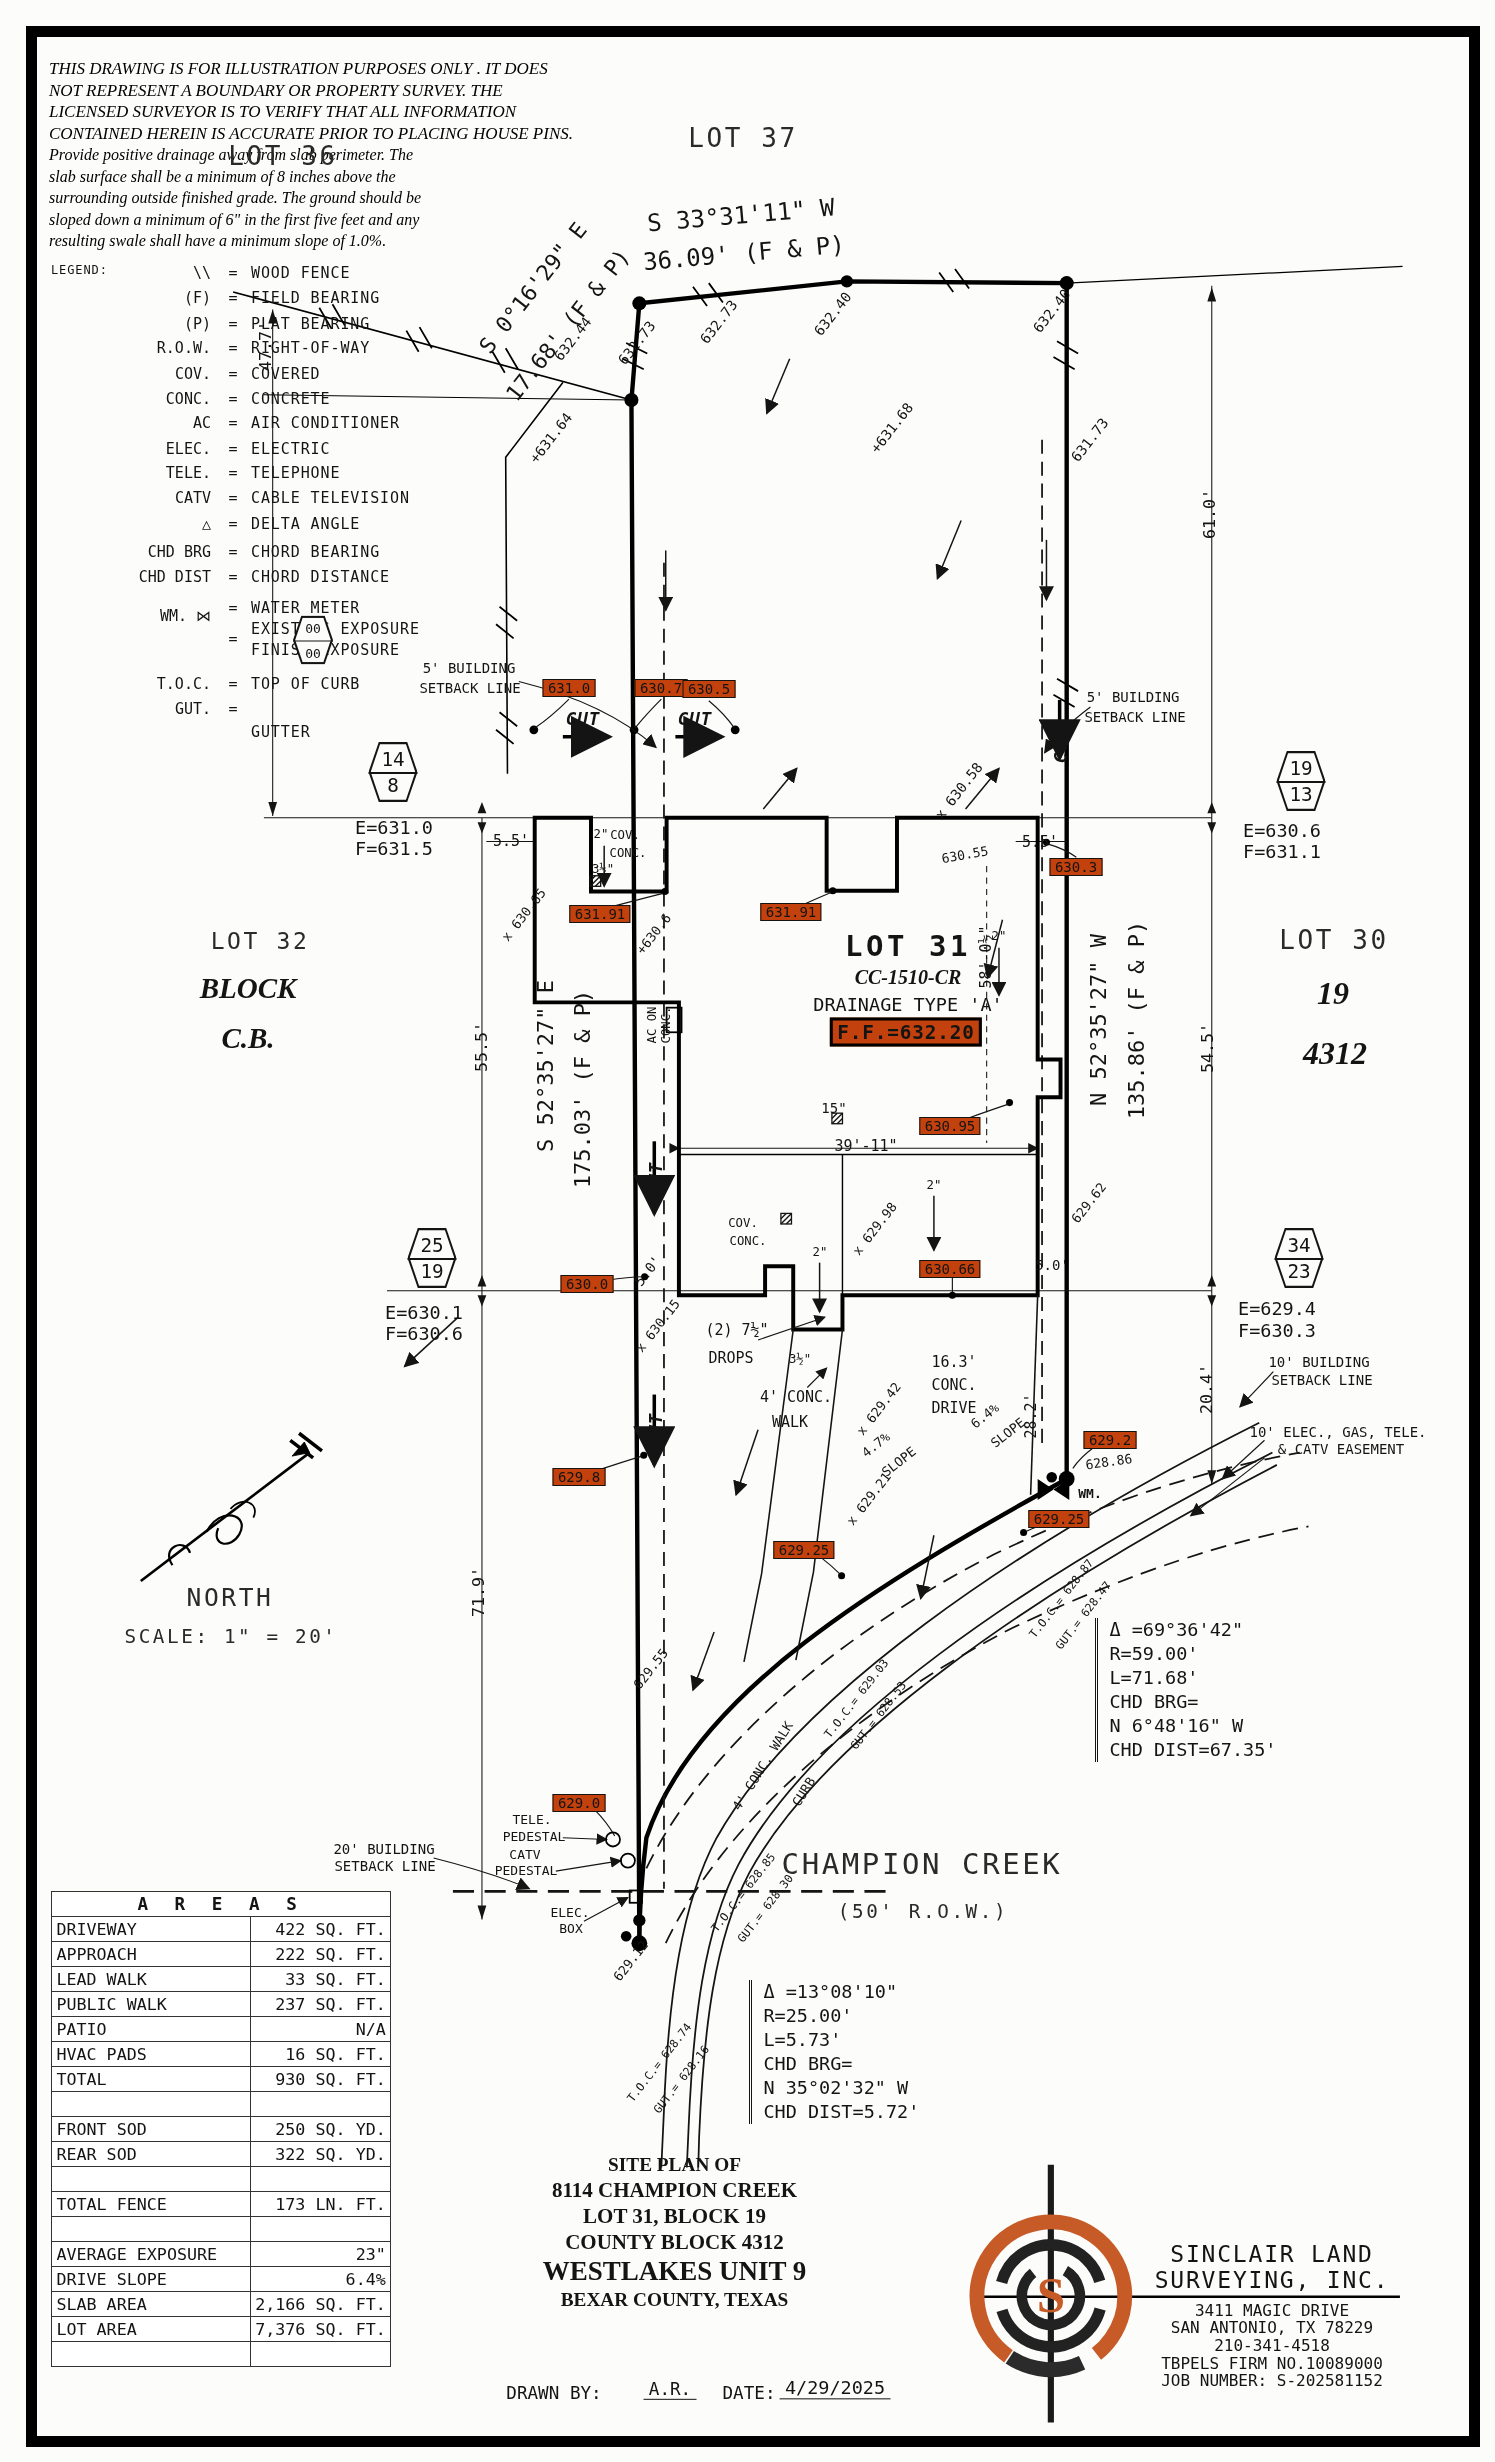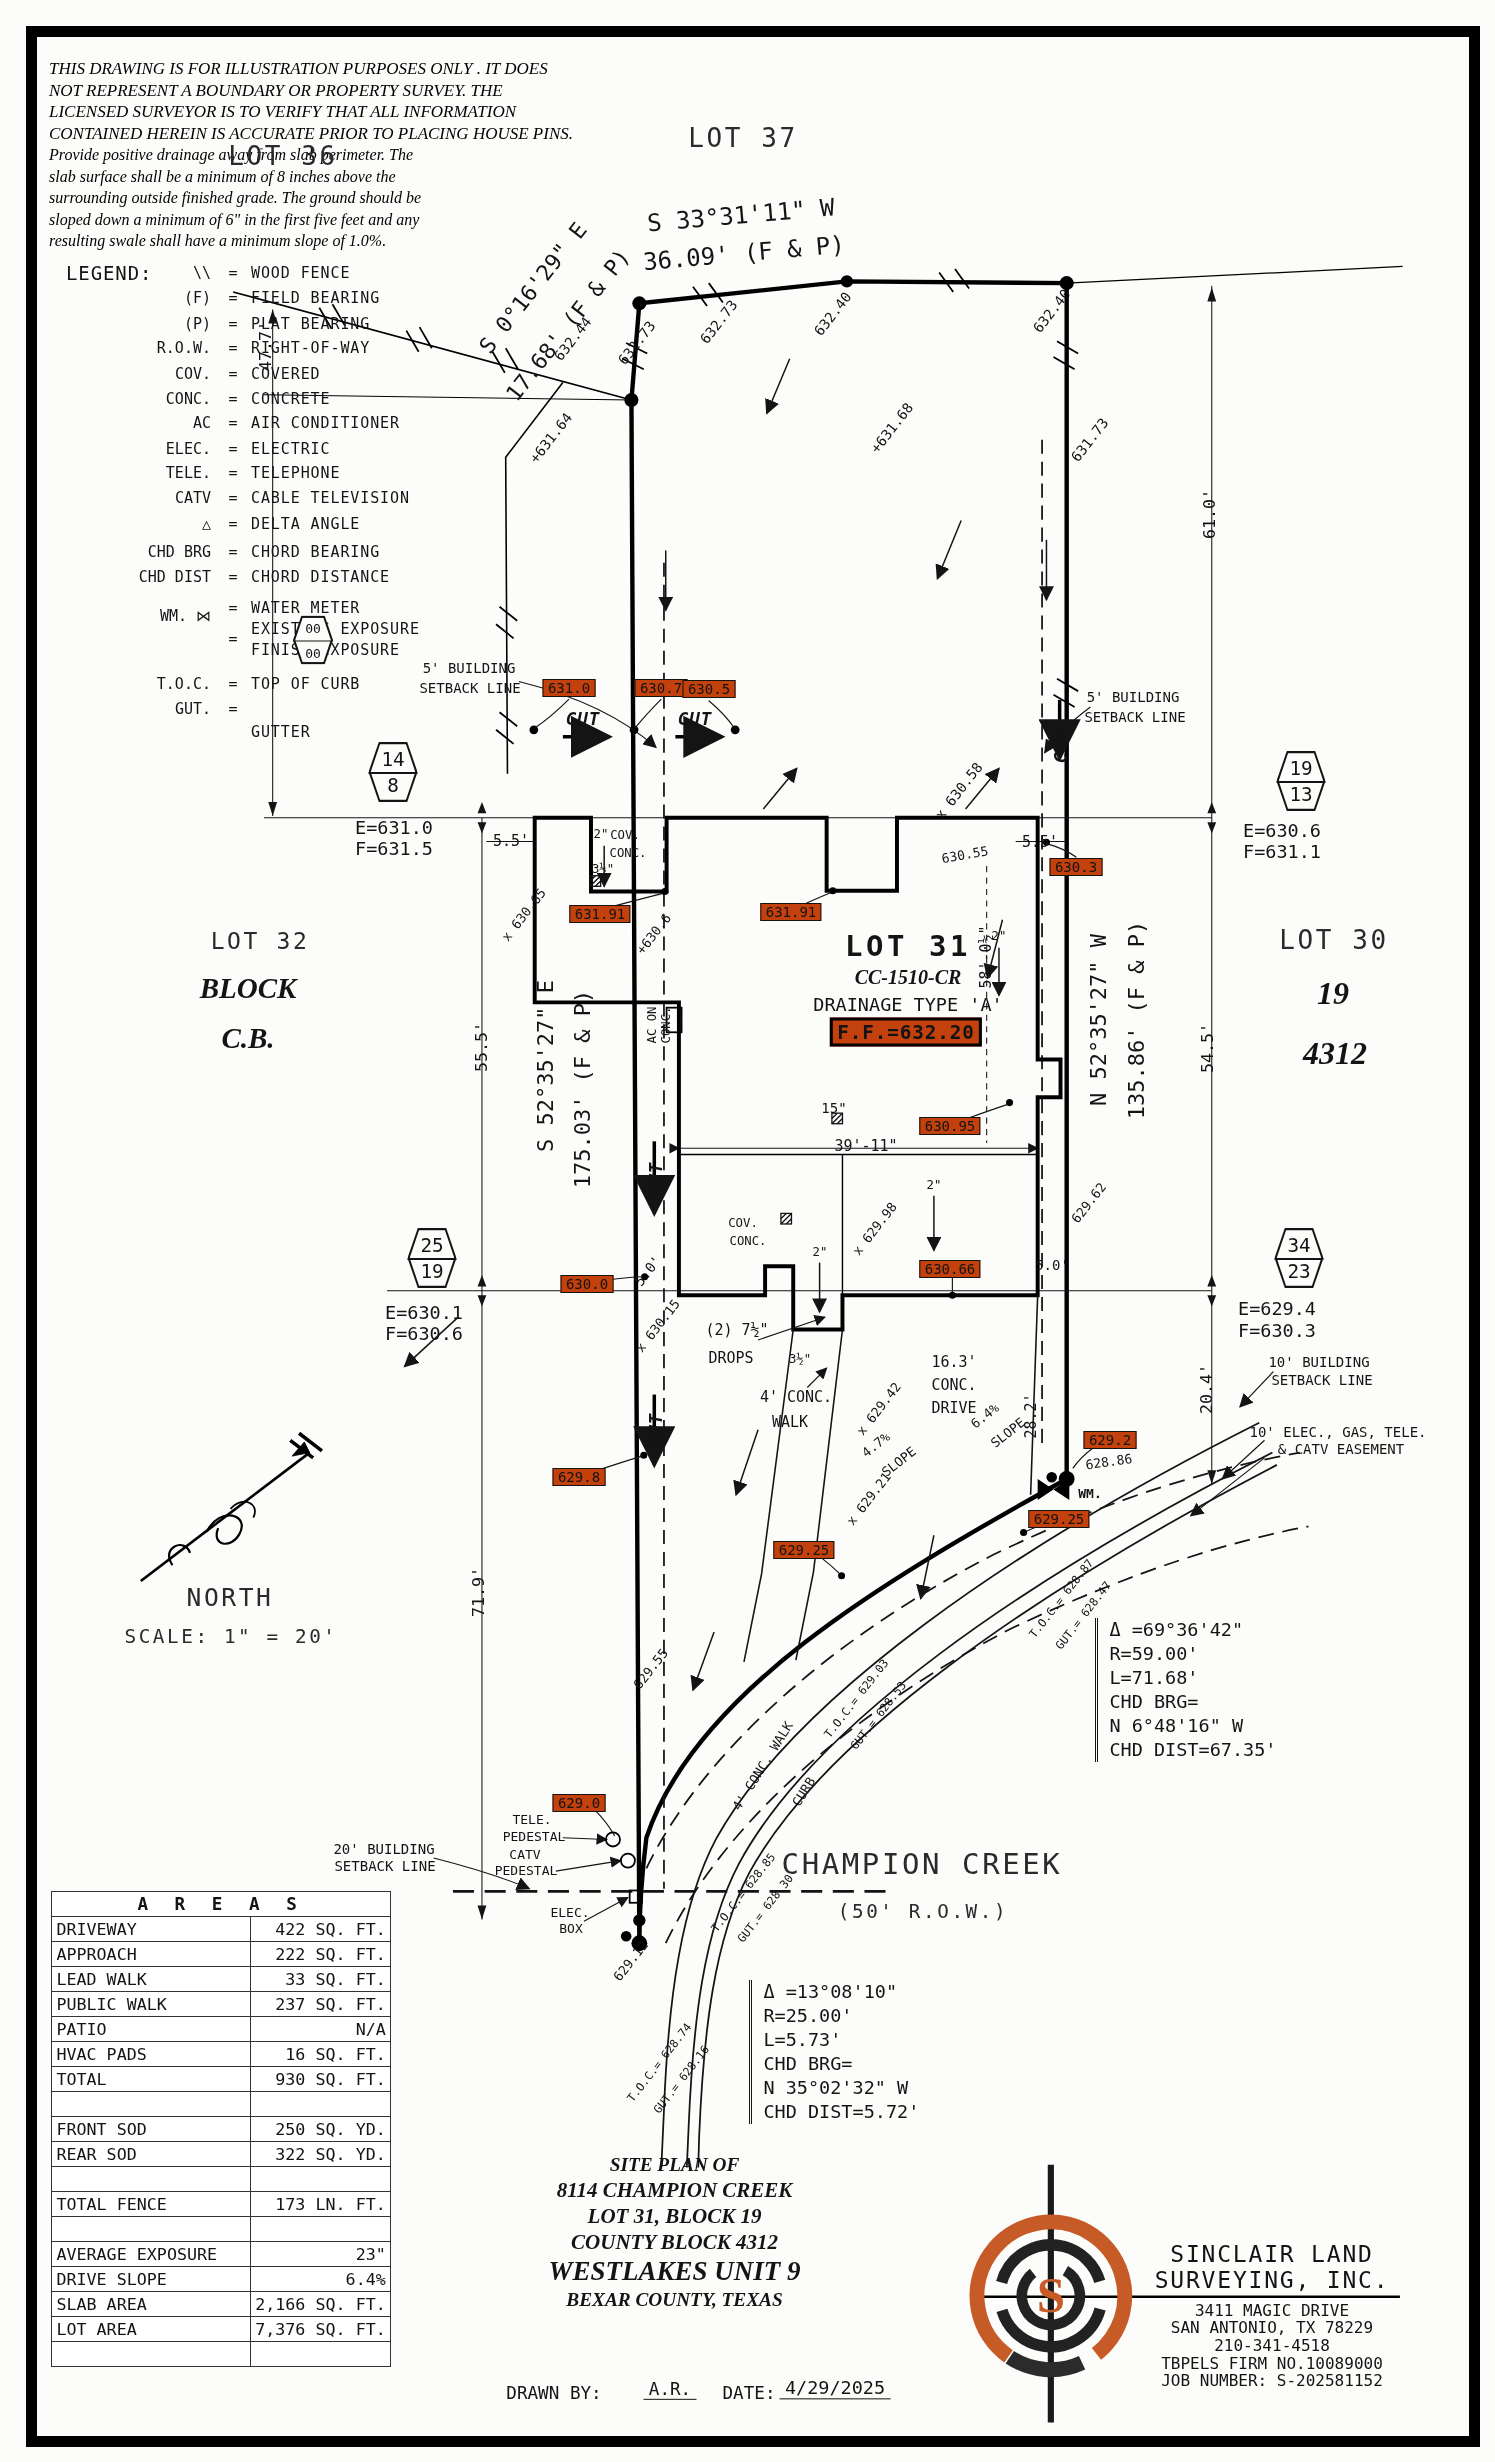--- a/index.html
+++ b/index.html
@@ -34,21 +34,21 @@
   #areas .ttl{ text-align:center;font-weight:bold;letter-spacing:8px;font-size:17.6px}
   #disc{position:absolute;left:49px;top:58px;width:387px;font-family:"Liberation Serif",serif;
         font-style:italic;color:#000}
   #disc .d1{font-size:17px;line-height:21.5px;white-space:pre}
   #disc .d2{font-size:16px;line-height:21.5px}
   #legend{position:absolute;left:0;top:0}
   .lgrow{position:absolute;white-space:pre}
   .lgsym{position:absolute;right:0;text-align:right;font-size:15px}
   .lgdesc{position:absolute;left:29px;font-size:15px;letter-spacing:0.9px}
   #titleblk{position:absolute;left:490px;top:2153px;width:369px;text-align:center;
-            font-family:"Liberation Serif",serif;font-weight:bold;font-style:italic}
+            font-family:"Liberation Serif",serif;font-weight:bold;}
   #titleblk div{white-space:pre}
   #firm{position:absolute;left:1140px;top:2241px;width:264px;text-align:center}
   #firm .f1{font-size:23px;letter-spacing:1.8px;line-height:26px;white-space:pre}
   #firm .f2{font-size:16px;line-height:17.6px;white-space:pre}
   .leadline{fill:none;stroke:#141414;stroke-width:1.3px}
 </style>
 </head>
 <body>
 
 <div id="page">
@@ -246,21 +246,21 @@
 
   <div id="disc">
       <div class="d1">THIS DRAWING IS FOR ILLUSTRATION PURPOSES ONLY . IT DOES</div>
       <div class="d1">NOT REPRESENT A BOUNDARY OR PROPERTY SURVEY. THE</div>
       <div class="d1">LICENSED SURVEYOR IS TO VERIFY THAT ALL INFORMATION</div>
       <div class="d1">CONTAINED HEREIN IS ACCURATE PRIOR TO PLACING HOUSE PINS.</div>
       <div class="d2">Provide positive drainage away from slab perimeter. The slab surface shall be a minimum of 8 inches above the surrounding outside finished grade. The ground should be sloped down a minimum of 6" in the first five feet and any resulting swale shall have a minimum slope of 1.0%.</div>
     </div>
 
   <div id="legend">
-    <div class="lbl" style="left:66px;top:264px;font-size:19px;letter-spacing:0.9px">LEGEND:</div>
+    <div class="lbl" style="left:51px;top:264px;font-size:12px;letter-spacing:0.9px">LEGEND:</div>
   <div class="lgrow" style="left: 66px; top: 264px; width: 369px; height: 23px;"><div class="lgsym" style="left: 0px; width: 145px;">\\</div><div class="lgsym" style="left: 154px; width: 17.6px;">=</div><div class="lgdesc" style="left: 185px;">WOOD FENCE</div></div>
       <div class="lgrow" style="left: 66px; top: 289px; width: 369px; height: 23px;"><div class="lgsym" style="left: 0px; width: 145px;">(F)</div><div class="lgsym" style="left: 154px; width: 17.6px;">=</div><div class="lgdesc" style="left: 185px;">FIELD BEARING</div></div>
       <div class="lgrow" style="left: 66px; top: 315px; width: 369px; height: 23px;"><div class="lgsym" style="left: 0px; width: 145px;">(P)</div><div class="lgsym" style="left: 154px; width: 17.6px;">=</div><div class="lgdesc" style="left: 185px;">PLAT BEARING</div></div>
       <div class="lgrow" style="left: 66px; top: 339px; width: 369px; height: 23px;"><div class="lgsym" style="left: 0px; width: 145px;">R.O.W.</div><div class="lgsym" style="left: 154px; width: 17.6px;">=</div><div class="lgdesc" style="left: 185px;">RIGHT-OF-WAY</div></div>
       <div class="lgrow" style="left: 66px; top: 365px; width: 369px; height: 23px;"><div class="lgsym" style="left: 0px; width: 145px;">COV.</div><div class="lgsym" style="left: 154px; width: 17.6px;">=</div><div class="lgdesc" style="left: 185px;">COVERED</div></div>
       <div class="lgrow" style="left: 66px; top: 390px; width: 369px; height: 23px;"><div class="lgsym" style="left: 0px; width: 145px;">CONC.</div><div class="lgsym" style="left: 154px; width: 17.6px;">=</div><div class="lgdesc" style="left: 185px;">CONCRETE</div></div>
       <div class="lgrow" style="left: 66px; top: 414px; width: 369px; height: 23px;"><div class="lgsym" style="left: 0px; width: 145px;">AC</div><div class="lgsym" style="left: 154px; width: 17.6px;">=</div><div class="lgdesc" style="left: 185px;">AIR CONDITIONER</div></div>
       <div class="lgrow" style="left: 66px; top: 440px; width: 369px; height: 23px;"><div class="lgsym" style="left: 0px; width: 145px;">ELEC.</div><div class="lgsym" style="left: 154px; width: 17.6px;">=</div><div class="lgdesc" style="left: 185px;">ELECTRIC</div></div>
       <div class="lgrow" style="left: 66px; top: 464px; width: 369px; height: 23px;"><div class="lgsym" style="left: 0px; width: 145px;">TELE.</div><div class="lgsym" style="left: 154px; width: 17.6px;">=</div><div class="lgdesc" style="left: 185px;">TELEPHONE</div></div>
       <div class="lgrow" style="left: 66px; top: 489px; width: 369px; height: 23px;"><div class="lgsym" style="left: 0px; width: 145px;">CATV</div><div class="lgsym" style="left: 154px; width: 17.6px;">=</div><div class="lgdesc" style="left: 185px;">CABLE TELEVISION</div></div>

